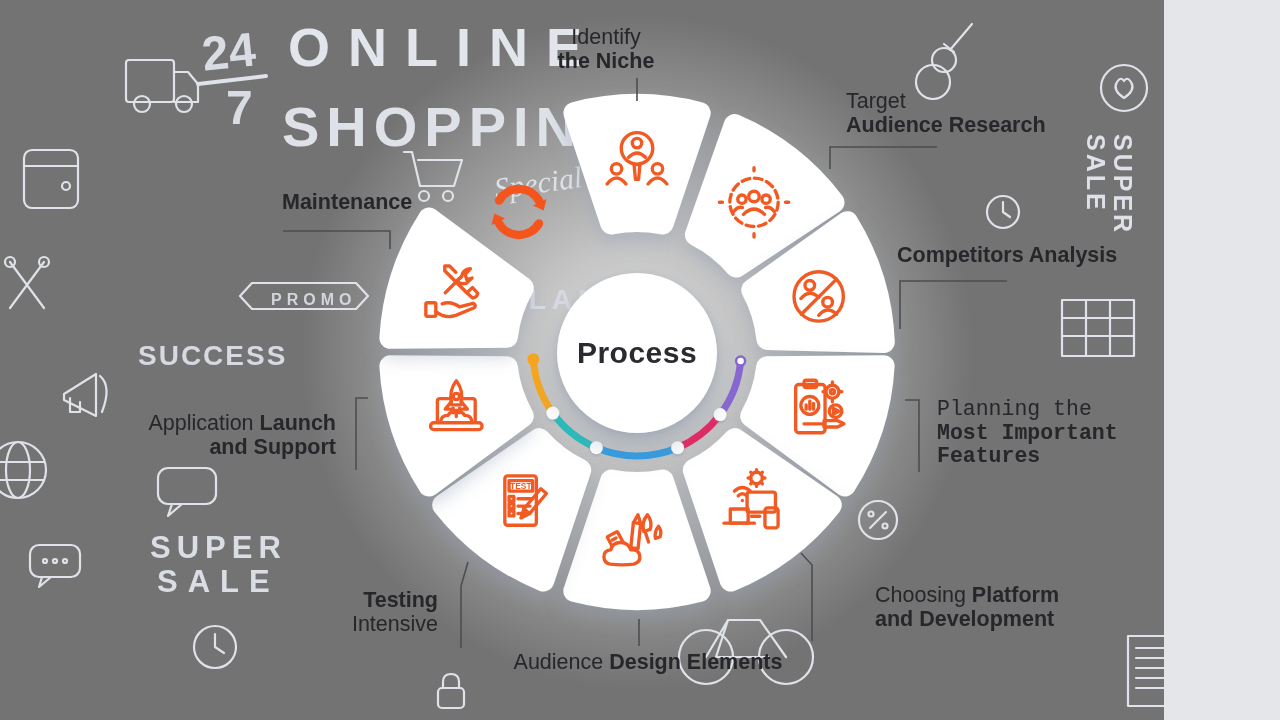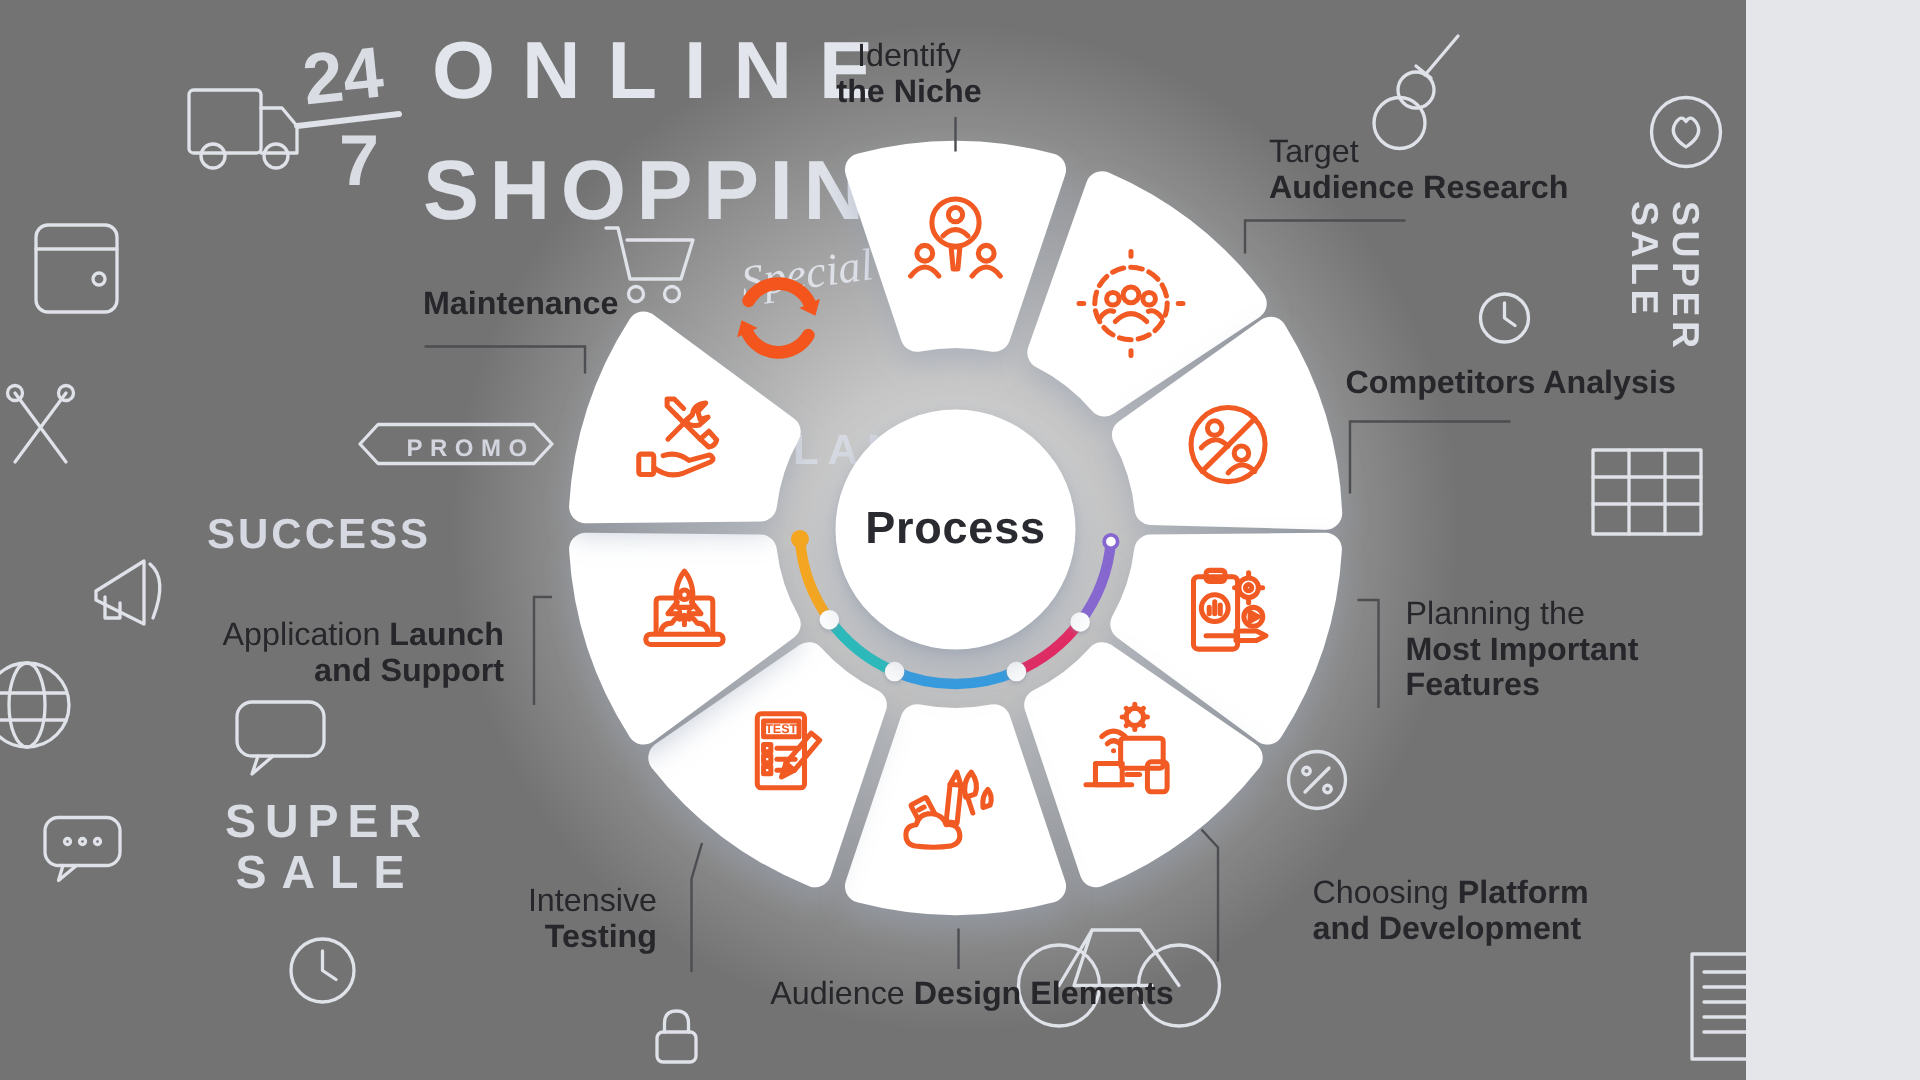--- a/index.html
+++ b/index.html
@@ -336,35 +336,35 @@
         <div><span>Identify</span></div>
         <div><b>the Niche</b></div>
       </div>
       <div class="label" style="left: 826px; top: 90px; text-align: left; margin-left: 20px;">
         <div><span>Target</span></div>
         <div><b>Audience Research</b></div>
       </div>
       <div class="label" style="left: 897px; top: 244px; text-align: center;">
         <div><b>Competitors Analysis</b></div>
       </div>
-      <div class="label" style="left: 937px; top: 398px; text-align: left;">
+      <div class="label" style="left: 937px; top: 398px; text-align: left; font-family: Liberation Mono, monospace;">
         <div><span>Planning the</span></div>
         <div><b>Most Important</b></div>
         <div><b>Features</b></div>
       </div>
       <div class="label" style="left: 875px; top: 584px; text-align: left;">
         <div><span>Choosing </span><b>Platform</b></div>
         <div><b>and Development</b></div>
       </div>
       <div class="label" style="left: 498px; top: 651px; width: 300px; text-align: center;">
         <div><span>Audience </span><b>Design Elements</b></div>
       </div>
       <div class="label" style="left: 240px; top: 589px; width: 198px; text-align: right;">
+        <div><b>Testing</b></div>
         <div><span>Intensive</span></div>
-        <div><b>Testing</b></div>
       </div>
       <div class="label" style="left: 110px; top: 412px; width: 226px; text-align: right;">
         <div><span>Application </span><b>Launch</b></div>
         <div><b>and Support</b></div>
       </div>
       <div class="label" style="left: 282px; top: 191px; text-align: left;">
         <div><b>Maintenance</b></div>
       </div>
     </div>
 </div>

